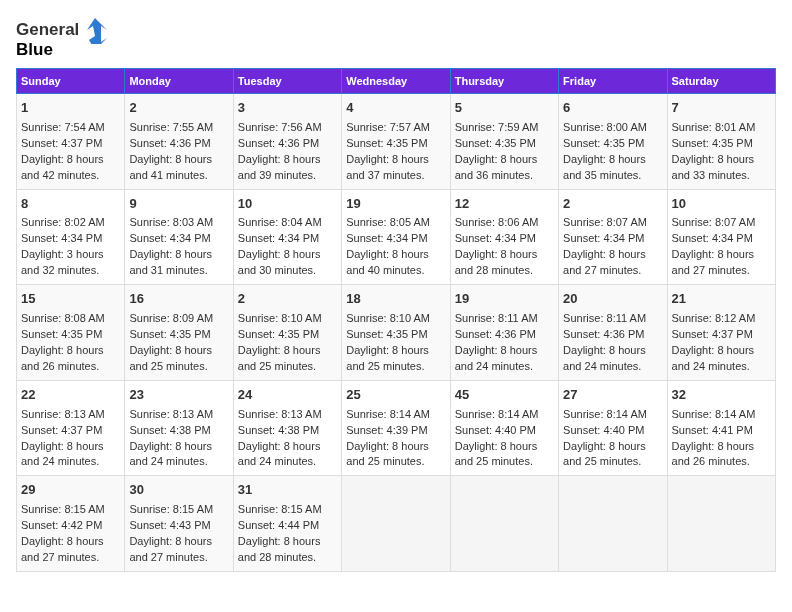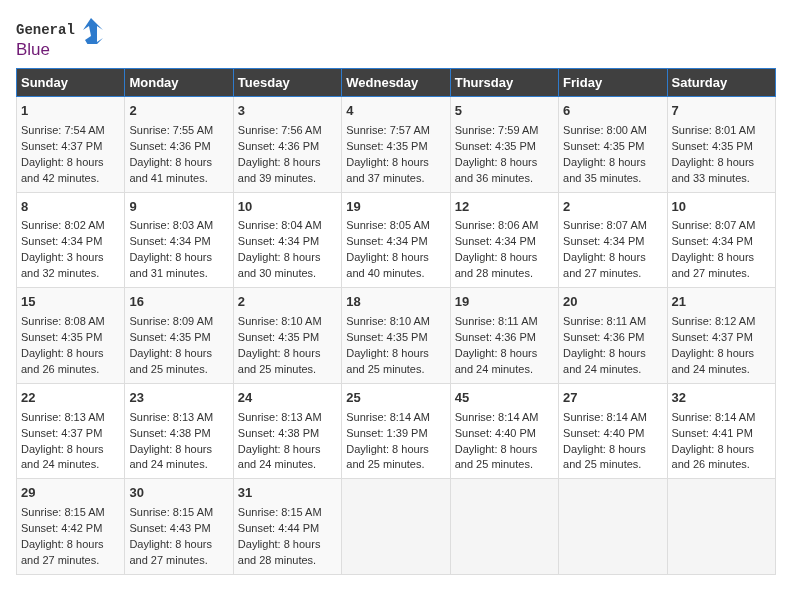--- a/index.html
+++ b/index.html
@@ -32,25 +32,25 @@
     .cal-subtitle {
       font-size: 14px;
       color: #555;
     }
     table {
       width: 100%;
       border-collapse: collapse;
       font-size: 11px;
     }
     thead tr th {
-      background-color: #404040;
+      background-color: #6d28d9;
       color: #fff;
       padding: 6px 4px;
       text-align: left;
-      font-size: 13px;
+      font-size: 11px;
       border: 1px solid #2e7bcd;
     }
     tbody tr td {
       vertical-align: top;
       padding: 5px 4px;
       border: 1px solid #ddd;
       width: 14.28%;
       min-height: 80px;
       background: #fff;
       color: #333;
@@ -72,26 +72,26 @@
       background: #f5f5f5 !important;
     }
   </style>
 </head>
 <body>
 
 <div class="header">
   <div class="logo">
   <div style="display:flex;flex-direction:column;align-items:flex-start;">
     <div style="display:flex;align-items:center;gap:2px;">
-      <div style="font-size:14px;font-weight:bold;color:#333;font-family:Liberation Mono, monospace;">General</div>
+      <div style="font-size:17px;font-weight:bold;color:#333;">General</div>
       <svg width="28" height="28" viewBox="0 0 28 28">
         <polygon points="14,2 26,14 20,10 20,26 26,22 14,34 8,24 14,20 12,10 6,14" fill="#2e7bcd"></polygon>
       </svg>
     </div>
-    <div style="font-size:17px;font-weight:normal;color:#701a75;margin-top:-4px;">Blue</div>
+    <div style="font-size:17px;font-weight:bold;color:#000000;margin-top:-4px;">Blue</div>
   </div>
 </div>
   <div class="title-block">
     <div class="cal-title"></div>
     <div class="cal-subtitle"></div>
   </div>
 </div>
 
 <table>
   <thead>
@@ -130,21 +130,21 @@
         <td><span class="day-num">2</span><span>Sunrise: 8:10 AM</span><br><span>Sunset: 4:35 PM</span><br><span>Daylight: 8 hours and 25 minutes.</span></td>
         <td><span class="day-num">18</span><span>Sunrise: 8:10 AM</span><br><span>Sunset: 4:35 PM</span><br><span>Daylight: 8 hours and 25 minutes.</span></td>
         <td><span class="day-num">19</span><span>Sunrise: 8:11 AM</span><br><span>Sunset: 4:36 PM</span><br><span>Daylight: 8 hours and 24 minutes.</span></td>
         <td><span class="day-num">20</span><span>Sunrise: 8:11 AM</span><br><span>Sunset: 4:36 PM</span><br><span>Daylight: 8 hours and 24 minutes.</span></td>
         <td><span class="day-num">21</span><span>Sunrise: 8:12 AM</span><br><span>Sunset: 4:37 PM</span><br><span>Daylight: 8 hours and 24 minutes.</span></td>
       </tr>
       <tr>
         <td><span class="day-num">22</span><span>Sunrise: 8:13 AM</span><br><span>Sunset: 4:37 PM</span><br><span>Daylight: 8 hours and 24 minutes.</span></td>
         <td><span class="day-num">23</span><span>Sunrise: 8:13 AM</span><br><span>Sunset: 4:38 PM</span><br><span>Daylight: 8 hours and 24 minutes.</span></td>
         <td><span class="day-num">24</span><span>Sunrise: 8:13 AM</span><br><span>Sunset: 4:38 PM</span><br><span>Daylight: 8 hours and 24 minutes.</span></td>
-        <td><span class="day-num">25</span><span>Sunrise: 8:14 AM</span><br><span>Sunset: 1:39 PM</span><br><span>Daylight: 8 hours and 25 minutes.</span></td>
+        <td><span class="day-num">25</span><span>Sunrise: 8:14 AM</span><br><span>Sunset: 4:39 PM</span><br><span>Daylight: 8 hours and 25 minutes.</span></td>
         <td><span class="day-num">45</span><span>Sunrise: 8:14 AM</span><br><span>Sunset: 4:40 PM</span><br><span>Daylight: 8 hours and 25 minutes.</span></td>
         <td><span class="day-num">27</span><span>Sunrise: 8:14 AM</span><br><span>Sunset: 4:40 PM</span><br><span>Daylight: 8 hours and 25 minutes.</span></td>
         <td><span class="day-num">32</span><span>Sunrise: 8:14 AM</span><br><span>Sunset: 4:41 PM</span><br><span>Daylight: 8 hours and 26 minutes.</span></td>
       </tr>
       <tr>
         <td><span class="day-num">29</span><span>Sunrise: 8:15 AM</span><br><span>Sunset: 4:42 PM</span><br><span>Daylight: 8 hours and 27 minutes.</span></td>
         <td><span class="day-num">30</span><span>Sunrise: 8:15 AM</span><br><span>Sunset: 4:43 PM</span><br><span>Daylight: 8 hours and 27 minutes.</span></td>
         <td><span class="day-num">31</span><span>Sunrise: 8:15 AM</span><br><span>Sunset: 4:44 PM</span><br><span>Daylight: 8 hours and 28 minutes.</span></td>
         <td class="empty"></td>
         <td class="empty"></td>

